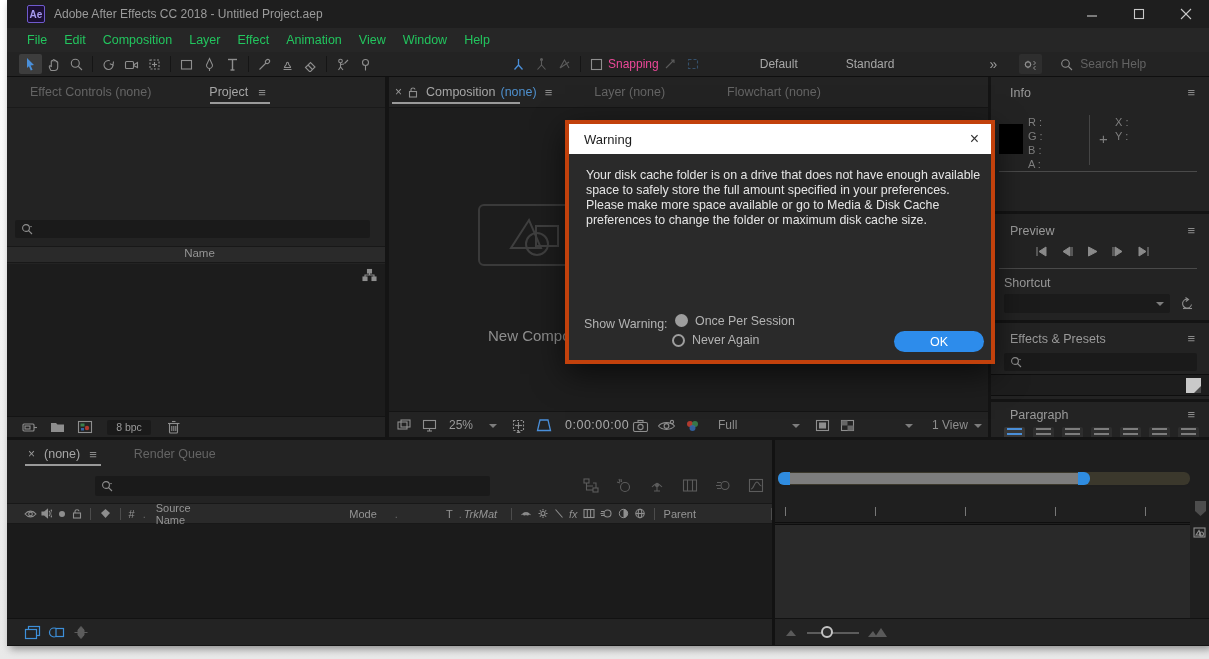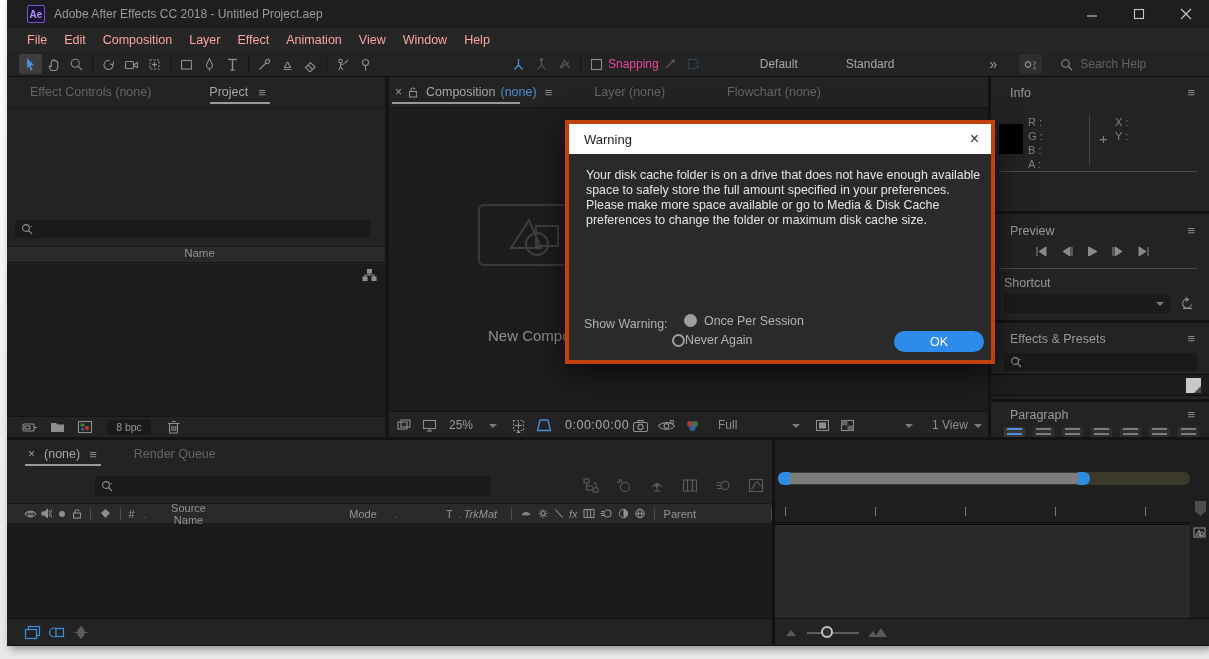--- a/index.html
+++ b/index.html
@@ -7,21 +7,21 @@
   body{background:linear-gradient(#ffffff,#e9e9e9);position:relative;}
   .window{position:absolute;left:7px;top:0;width:1202px;height:646px;background:#141414;box-shadow:3px 3px 8px rgba(0,0,0,.4);}
 
   
   .titlebar{position:absolute;left:0;top:0;right:0;height:28px;background:#1e1e1e;display:flex;align-items:center;}
   .ae-logo{width:18px;height:18px;margin-left:20px;background:#1b0f33;border:1px solid #6f5acd;color:#a79af0;font-size:10px;font-weight:bold;display:flex;align-items:center;justify-content:center;border-radius:2px;}
   .title-text{color:#9b9b9b;font-size:12px;margin-left:9px;}
   .win-controls{margin-left:auto;display:flex;height:100%;}
   .win-btn{width:47px;display:flex;align-items:center;justify-content:center;}
   .menubar{position:absolute;left:0;top:28px;right:0;height:24px;background:#262626;display:flex;align-items:center;gap:17px;padding-left:20px;}
-  .menu-item{color:#fca5a5;font-size:12.5px;cursor:default;}
+  .menu-item{color:#22c55e;font-size:12.5px;cursor:default;}
   .toolbar{position:absolute;left:0;top:52px;right:0;height:25px;background:#232323;border-bottom:1px solid #0f0f0f;display:flex;align-items:center;padding-left:12px;}
   .tool{width:23px;height:20px;display:flex;align-items:center;justify-content:center;border-radius:2px;}
   .tool.active{background:#3d3d3d;}
   .tsep{width:1px;height:16px;background:#151515;margin:0 4px;}
   .tb-label{color:#ec4899;font-size:12px;}
   .chev{width:0;height:0;border-left:4px solid transparent;border-right:4px solid transparent;border-top:4px solid #7d7d7d;display:inline-block;}
   .searchbox{display:flex;align-items:center;gap:7px;color:#636363;font-size:12px;}
 
   
   .panel{position:absolute;background:#232323;overflow:hidden;}
@@ -526,21 +526,21 @@
           <rect x="1.5" y="5" width="7" height="5"></rect>
           <path d="M3 5 V3.2 C3 1.2 7 1.2 7 3.2"></path>
         </svg>
       <div class="vline" style="margin-left:8px;"></div>
       <svg width="11" height="11" style="margin-left:9px;">
           <path d="M5.5 1 L10 5 L5.5 10 L1 5 Z" fill="#8e8e8e"></path>
         </svg>
       <div class="vline" style="margin-left:9px;"></div>
       <span style="margin-left:8px;">#</span>
       <span style="margin-left:8px;color:#6a6a6a;">.</span>
-      <span style="margin-left:10px;text-align:center;">Source Name</span>
+      <span style="margin-left:10px;">Source Name</span>
       <span style="margin-left:128px;">Mode</span>
       <span style="margin-left:18px;color:#6a6a6a;">.</span>
       <span style="margin-left:48px;">T</span>
       <span style="margin-left:6px;color:#6a6a6a;">.</span>
       <span style="margin-left:2px;font-style:italic;">TrkMat</span>
       <div class="vline" style="margin-left:14px;"></div>
       <div style="display:flex;gap:5px;align-items:center;margin-left:8px;">
         <svg width="12" height="11" class="ic">
             <path d="M1.5 7 Q6 2 10.5 7"></path>
             <circle cx="4.5" cy="6" r="1" fill="#8e8e8e"></circle>
@@ -640,25 +640,25 @@
     </div>
   </div>
 
   <div class="dialog">
     <div class="dlg-head">
       <span class="dlg-title">Warning</span>
       <span class="dlg-close">×</span>
     </div>
     <div class="dlg-msg">Your disk cache folder is on a drive that does not have enough available space to safely store the full amount specified in your preferences. Please make more space available or go to Media &amp; Disk Cache preferences to change the folder or maximum disk cache size.</div>
     <span class="dlg-opt-label" style="position:absolute;left:15px;top:193px;">Show Warning:</span>
-    <div style="position:absolute;left:115px;top:190px;display:flex;align-items:flex-start;gap:7px;">
+    <div style="position:absolute;left:106px;top:190px;display:flex;align-items:flex-start;gap:7px;">
       <span class="radio sel"></span>
       <span class="dlg-opt-label">Once Per Session</span>
     </div>
-    <div style="position:absolute;left:103px;top:209px;display:flex;align-items:center;">
+    <div style="position:absolute;left:103px;top:209px;display:flex;align-items:center;gap:7px;">
       <span class="radio unsel"></span>
       <span class="dlg-opt-label">Never Again</span>
     </div>
     <div class="ok-btn">
       <span>OK</span>
     </div>
   </div>
 
 </div>
 

